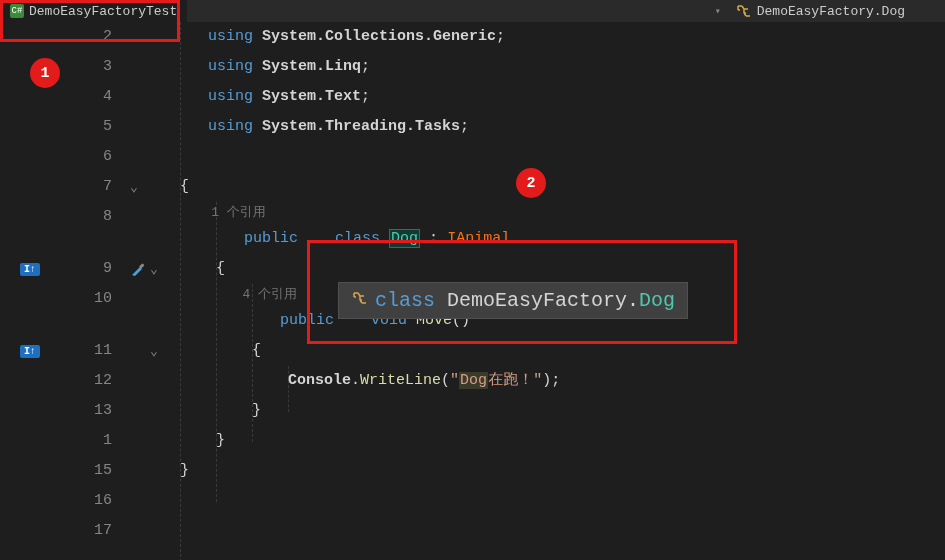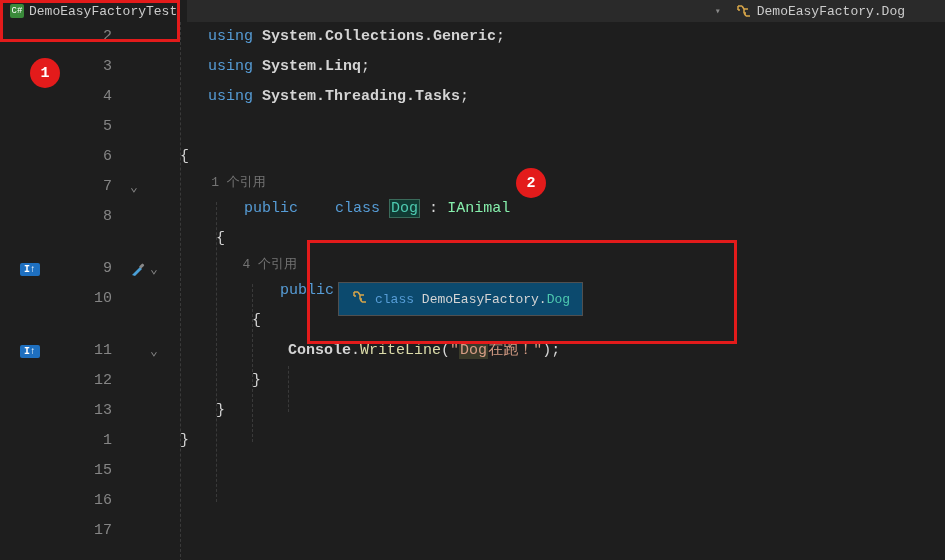--- a/index.html
+++ b/index.html
@@ -125,21 +125,21 @@
   }
   .vline {
     position: absolute;
     width: 0;
     top: 0;
     border-left: 1px dashed #3a3a3a;
   }
   .kw { color: #569cd6; padding-left: 28px; }
   .ns { color: #d4d4d4; font-weight: bold; }
   .type { color: #4ec9b0; }
-  .iface { color: #86efac; }
+  .iface { color: #f97316; }
   .meth { color: #dcdcaa; }
   .str { color: #d69d85; }
   .br { color: #d4d4d4; }
   .op { color: #d4d4d4; }
   .hl-dog {
     background: #113a33;
     border: 1px solid #3a6a5a;
     padding: 0 1px;
   }
   .hl-str-dog {
@@ -186,27 +186,27 @@
     display: flex;
     align-items: center;
     justify-content: center;
     font-weight: bold;
     font-size: 15px;
     z-index: 10;
   }
   .tooltip {
     position: absolute;
     left: 338px; top: 282px;
-    background: #0c4a6e;
+    background: #404040;
     border: 1px solid #505050;
     padding: 6px 12px;
     display: flex;
     align-items: center;
     gap: 8px;
-    font-size: 13px;
+    font-size: 20px;
     z-index: 5;
   }
   .tooltip .kw2 { color: #569cd6; }
   .tooltip .cls { color: #4ec9b0; }
   .tooltip .plain { color: #d4d4d4; }
 </style>
 </head>
 <body>
 
 <div class="top-bar">
@@ -304,20 +304,21 @@
   </div>
 
   <div class="code">
     <div class="vline" style="left:0px; height:540px;"></div>
     <div class="vline" style="left:36px; top:180px; height:300px;"></div>
     <div class="vline" style="left:72px; top:262px; height:158px;"></div>
     <div class="vline" style="left:108px; top:344px; height:46px;"></div>
 
     <div class="line"><span class="kw">using</span> <span class="ns">System.Collections.Generic</span><span class="op">;</span></div>
     <div class="line"><span class="kw">using</span> <span class="ns">System.Linq</span><span class="op">;</span></div>
+    <div class="line"><span class="kw">using</span> <span class="ns">System.Text</span><span class="op">;</span></div>
     <div class="line"><span class="kw">using</span> <span class="ns">System.Threading.Tasks</span><span class="op">;</span></div>
     <div class="line"></div>
     <div class="line"><span class="br">{</span></div>
     <div class="ref-line">    <span>1 个引用</span></div>
     <div class="line">    <span class="kw">public</span> <span class="kw">class</span> <span class="type hl-dog">Dog</span> <span class="op">:</span> <span class="iface">IAnimal</span></div>
     <div class="line">    <span class="br">{</span></div>
     <div class="ref-line">        <span>4 个引用</span></div>
     <div class="line">        <span class="kw">public</span> <span class="kw">void</span> <span class="meth">Move</span><span class="br">()</span></div>
     <div class="line">        <span class="br">{</span></div>
     <div class="line">            <span class="ns">Console</span><span class="op">.</span><span class="meth">WriteLine</span><span class="br">(</span><span class="str">"</span><span class="str hl-str-dog">Dog</span><span class="str">在跑！"</span><span class="br">)</span><span class="op">;</span></div>

